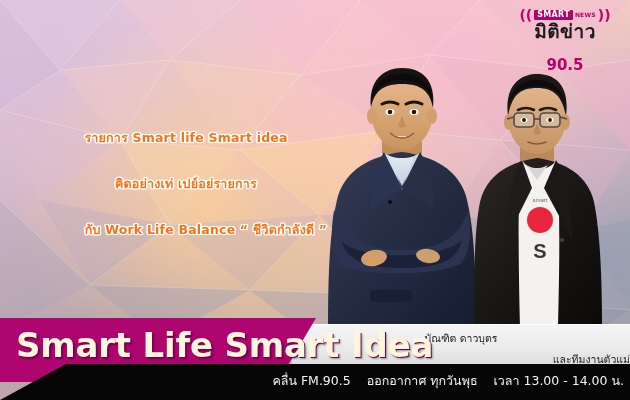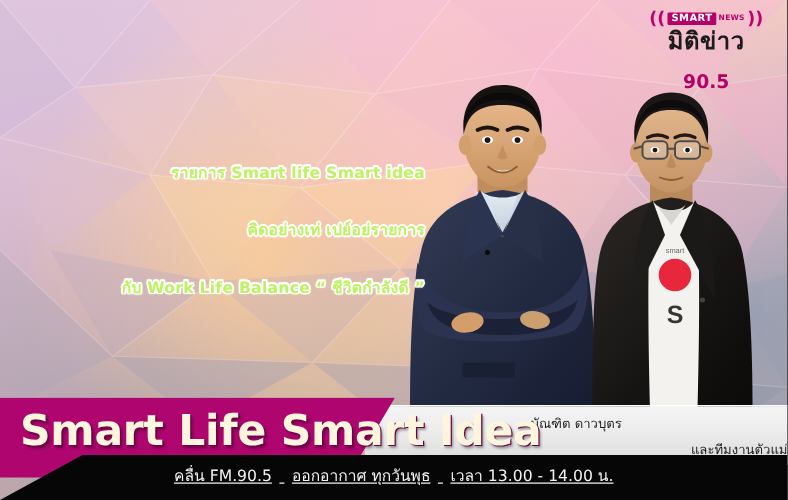--- a/index.html
+++ b/index.html
@@ -40,30 +40,31 @@
   }
   #logo .paren { font-size:14px; color:#c0006d; font-weight:bold; }
   #logo .smart-badge {
     background:#b5006a; color:#fff; font-size:8px; font-weight:bold;
     padding:1px 3px 1px 3px; letter-spacing:.3px; border-radius:1px;
   }
   #logo .news-word { font-size:6px; color:#b5006a; font-weight:bold; letter-spacing:.2px; }
   #logo .thai-name {
     font-size:19px; font-weight:bold; color:#1b1b1b; margin-top:2px;
     letter-spacing:.5px;
+    font-family:Liberation Mono, monospace;
   }
   #logo .freq { font-size:15px; font-weight:bold; color:#b5006a; margin-top:15px; }
 
   
   .person { position:absolute; bottom:72px; }
 
   
   #copy {
-    position:absolute; left:0; top:128px; width:340px;
-    text-align:right; color:#bef264;
+    position:absolute; left:16px; top:128px; width:340px;
+    text-align:center; color:#f97316;
   }
   #copy .line {
     font-size:12.5px; font-weight:bold; letter-spacing:.2px;
     margin-bottom:26px; white-space:nowrap;
     text-shadow:
       -1px -1px 0 #fff, 1px -1px 0 #fff, -1px 1px 0 #fff, 1px 1px 0 #fff,
       0 -1.4px 0 #fff, 0 1.4px 0 #fff, -1.4px 0 0 #fff, 1.4px 0 0 #fff,
       0 0 3px rgba(255,255,255,.95);
   }
   #copy .line:last-child { margin-bottom:0;padding-left:40px; }
@@ -96,21 +97,21 @@
     text-shadow:1px 1px 0 #6d0245, 2px 2px 2px rgba(0,0,0,.35);
   }
 
   #black-bar {
     position:absolute; left:0; bottom:0; width:630px; height:36px;
     background:#060606;
     clip-path:polygon(66px 0, 630px 0, 630px 36px, 0 36px);
   }
   #black-bar .bcontent {
     position:absolute; left:0; right:0; top:7px;
-    text-align:center; color:#f2f2f2; font-size:12.5px; white-space:nowrap;text-decoration:underline;
+    text-align:right; color:#f2f2f2; font-size:12.5px; white-space:nowrap;
   }
   #black-bar .bcontent span { margin:0 6px; }
 
   
   #sliver {
     position:absolute; left:0; top:52px; width:70px; height:12px;
     background:#ae056f;
   }
 </style>
 </head>

